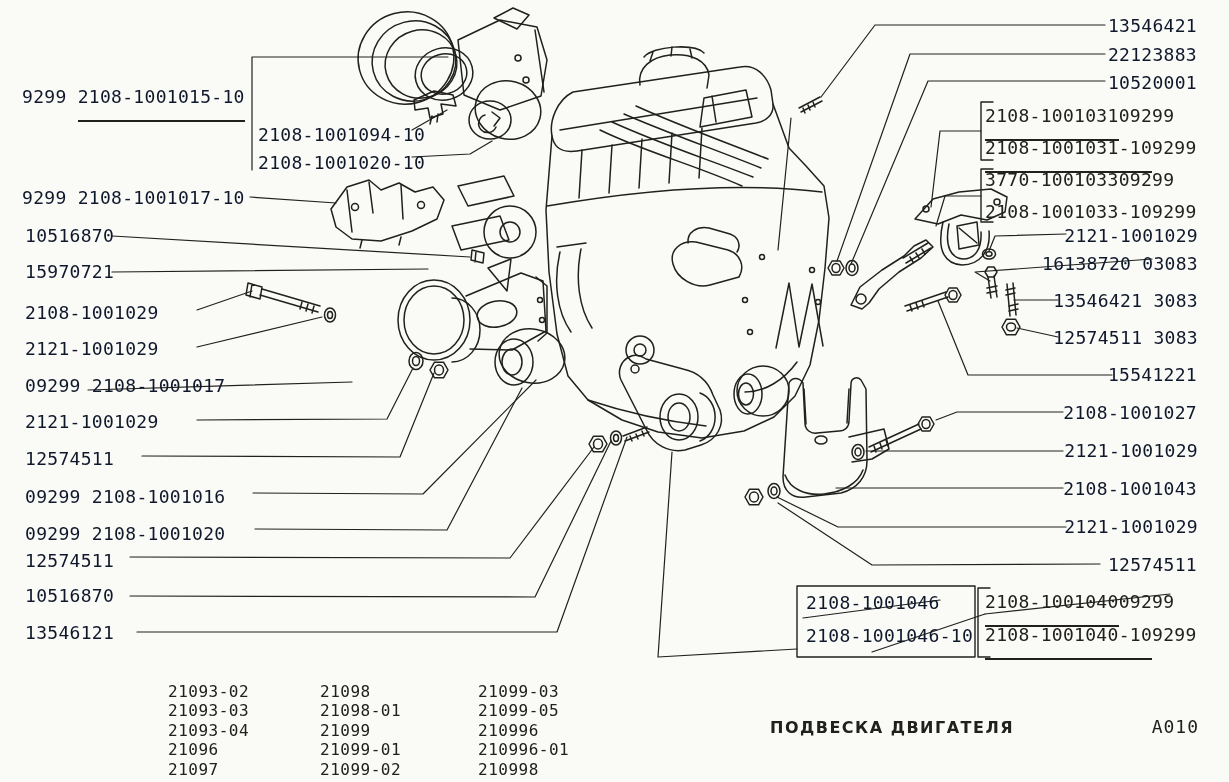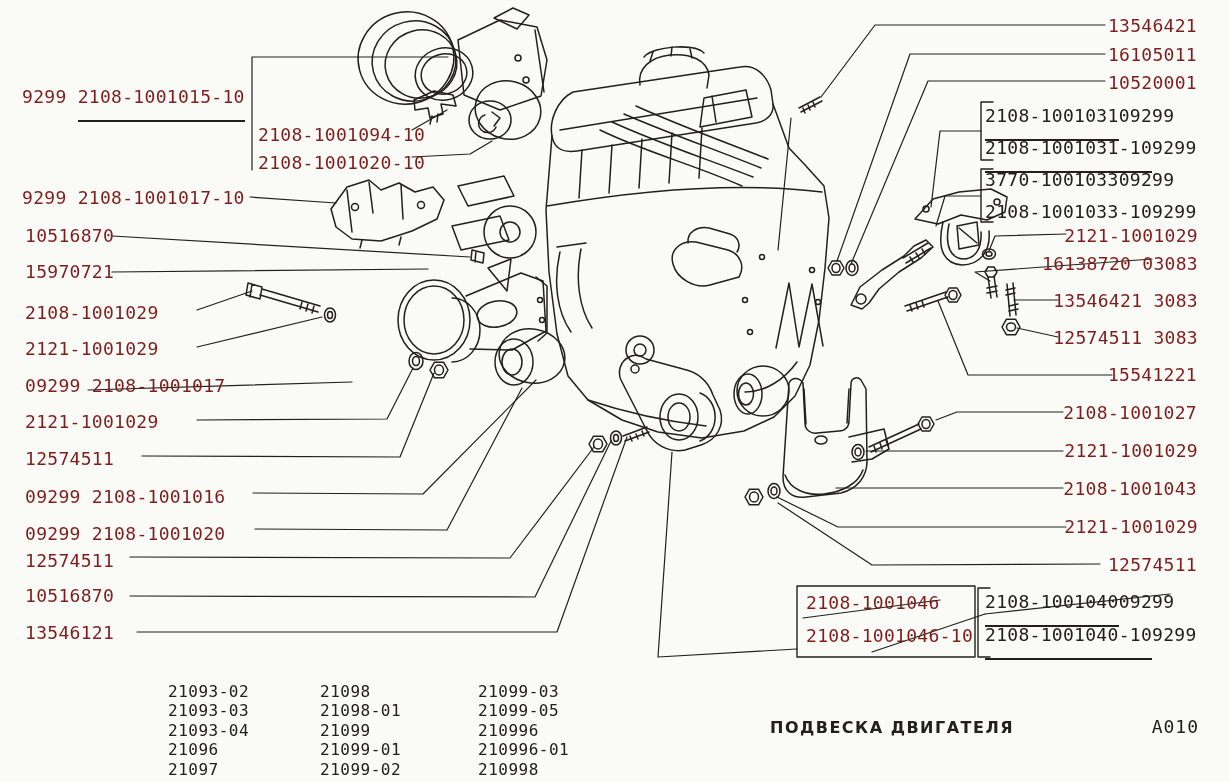--- a/index.html
+++ b/index.html
@@ -1,20 +1,20 @@
 <!DOCTYPE html>
 <html><head>
 <meta charset="utf-8">
 <style>
   html,body{margin:0;padding:0;background:#888;}
   #sheet{position:relative;width:1229px;height:782px;background:#fafaf7;overflow:hidden;
          font-family:"DejaVu Sans Mono",monospace;color:#21201d;}
   #art{position:absolute;left:0;top:0;width:1229px;height:782px;}
   .lbl{position:absolute;white-space:pre;font:18px/1.05 "DejaVu Sans Mono",monospace;
-       letter-spacing:.3px;color:#7f1d1d;}
+       letter-spacing:.3px;color:#0f172a;}
   .rt{text-align:right;}
   .u{border-bottom:2px solid #21201d;padding-bottom:13px;}
   .grp{position:absolute;display:flex;justify-content:flex-start;
        font:18px/1.05 "DejaVu Sans Mono",monospace;letter-spacing:.3px;}
   .models{position:absolute;top:682px;font:16px/19.4px "DejaVu Sans Mono",monospace;letter-spacing:.5px;}
   .models div{white-space:pre;}
   .title{position:absolute;left:770px;top:718px;font-family:"DejaVu Sans",sans-serif;
          font-weight:bold;font-size:16px;letter-spacing:1.5px;}
   .code{position:absolute;right:30px;top:716px;font:18px "DejaVu Sans Mono",monospace;letter-spacing:1px;}
 </style>
@@ -229,21 +229,21 @@
 <div class="lbl" style="left:25px;top:377px"><span>09299 </span><span>2108-1001017</span></div>
 <div class="lbl" style="left:25px;top:413px"><span>2121-1001029</span></div>
 <div class="lbl" style="left:25px;top:450px"><span>12574511</span></div>
 <div class="lbl" style="left:25px;top:488px"><span>09299 </span><span>2108-1001016</span></div>
 <div class="lbl" style="left:25px;top:525px"><span>09299 </span><span>2108-1001020</span></div>
 <div class="lbl" style="left:25px;top:552px"><span>12574511</span></div>
 <div class="lbl" style="left:25px;top:587px"><span>10516870</span></div>
 <div class="lbl" style="left:25px;top:624px"><span>13546121</span></div>
 
 <div class="lbl rt" style="right:32px;top:17px"><span>13546421</span></div>
-<div class="lbl rt" style="right:32px;top:46px"><span>16105011</span></div>
+<div class="lbl rt" style="right:32px;top:46px"><span>22123883</span></div>
 <div class="lbl rt" style="right:32px;top:74px"><span>10520001</span></div>
 <div class="lbl rt" style="right:31px;top:227px"><span>2121-1001029</span></div>
 <div class="lbl rt" style="right:31px;top:255px"><span>16138720</span> <span>03083</span></div>
 <div class="lbl rt" style="right:31px;top:292px"><span>13546421</span> <span>3083</span></div>
 <div class="lbl rt" style="right:31px;top:329px"><span>12574511</span> <span>3083</span></div>
 <div class="lbl rt" style="right:32px;top:366px"><span>15541221</span></div>
 <div class="lbl rt" style="right:32px;top:404px"><span>2108-1001027</span></div>
 <div class="lbl rt" style="right:31px;top:442px"><span>2121-1001029</span></div>
 <div class="lbl rt" style="right:32px;top:480px"><span>2108-1001043</span></div>
 <div class="lbl rt" style="right:31px;top:518px"><span>2121-1001029</span></div>

